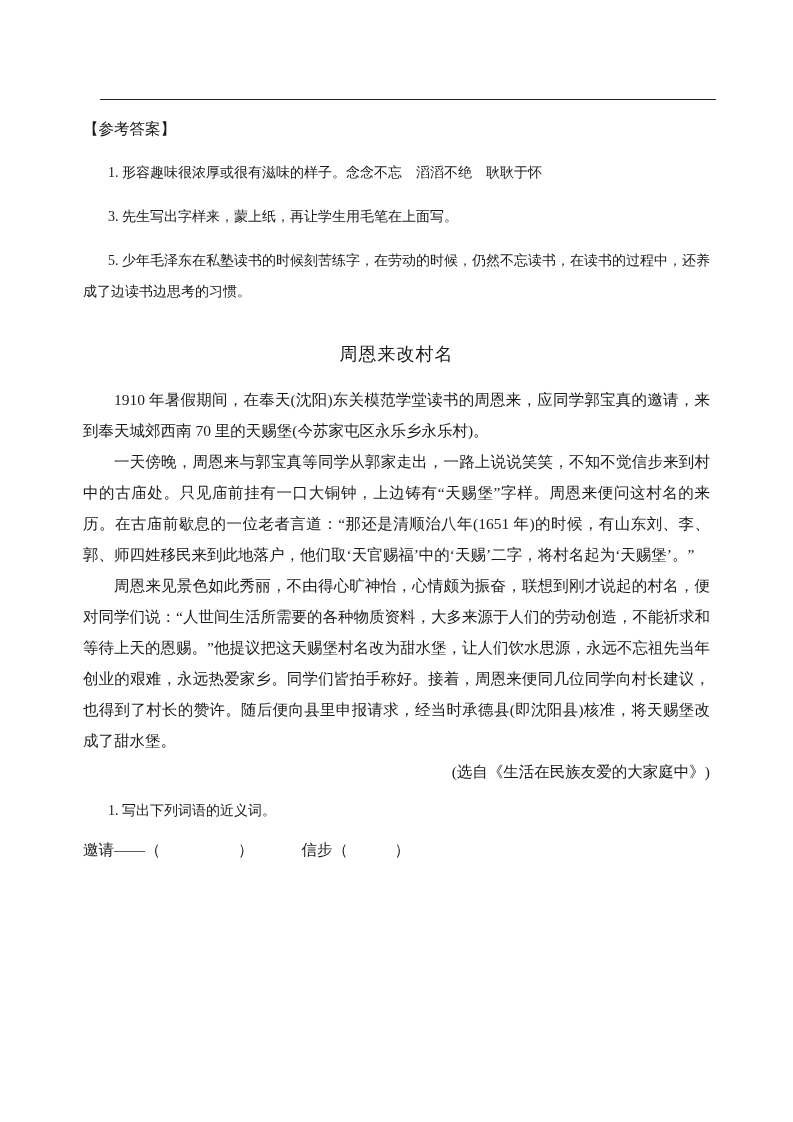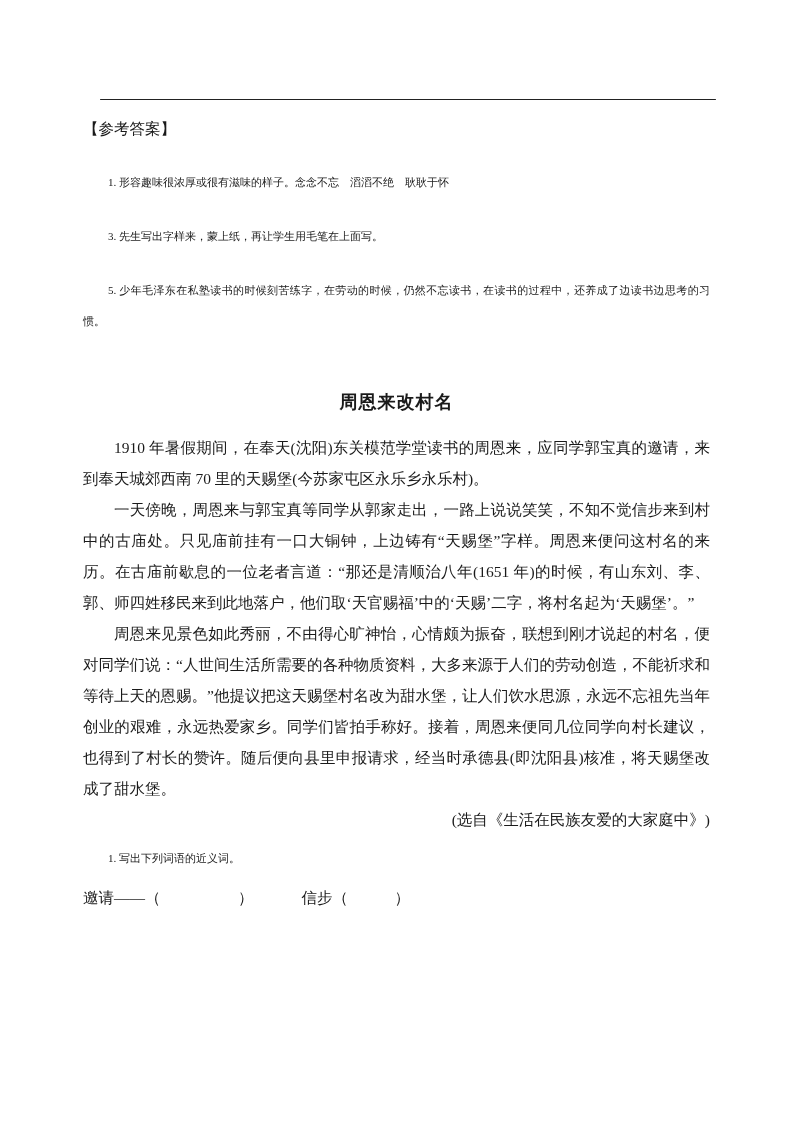--- a/index.html
+++ b/index.html
@@ -23,51 +23,51 @@
     border-top: 1.6px solid #222222;
     margin-left: 17px;
     margin-right: -6px;
   }
   .ans-header {
     margin-top: 13px;
     font-size: 15.5px;
     line-height: 31px;
   }
   .ans-item {
-    margin-top: 23px;
-    font-size: 11px;
+    margin-top: 13px;
+    font-size: 14px;
     line-height: 31px;
     text-indent: 25px;
     text-align: justify;
   }
   .article-title {
-    margin-top: 50px;
+    margin-top: 32px;
     font-size: 18px;
-    font-weight: bold;
+    font-weight: normal;
     text-align: center;
     line-height: 31px;
     letter-spacing: 1px;
   }
   .para {
     font-size: 15.5px;
     line-height: 31px;
     text-indent: 31px;
     text-align: justify;
   }
   .para.first {
     margin-top: 14px;
   }
   .source {
     font-size: 15.5px;
     line-height: 31px;
     text-align: right;
   }
   .question {
     margin-top: 8px;
-    font-size: 11px;
+    font-size: 14px;
     line-height: 31px;
     text-indent: 25px;
   }
   .blanks-row {
     margin-top: 8px;
     font-size: 15.5px;
     line-height: 31px;
     white-space: nowrap;
   }
   .blank-2 {

